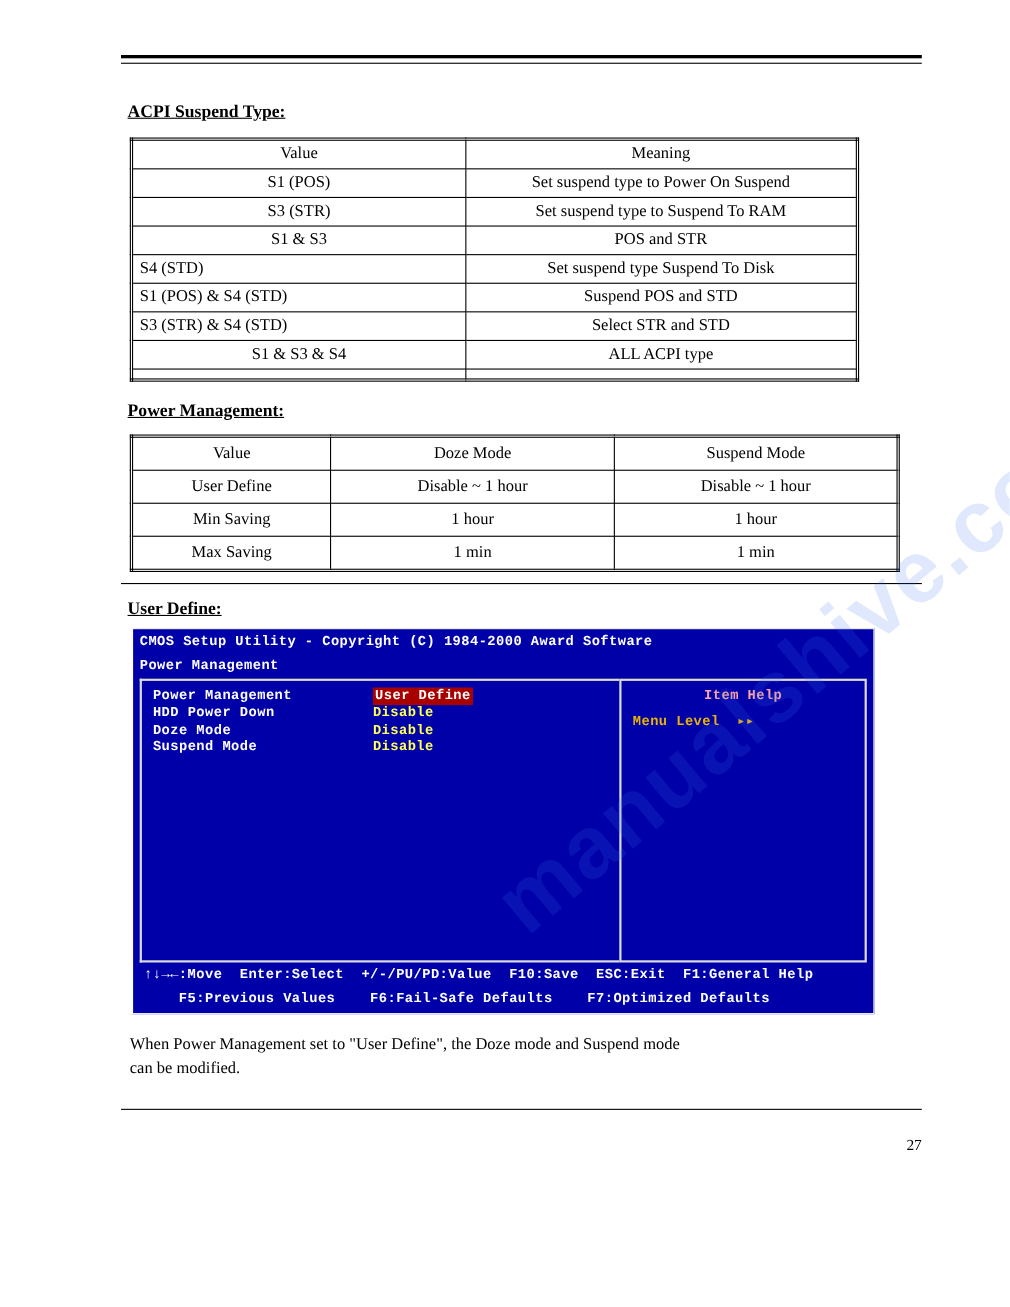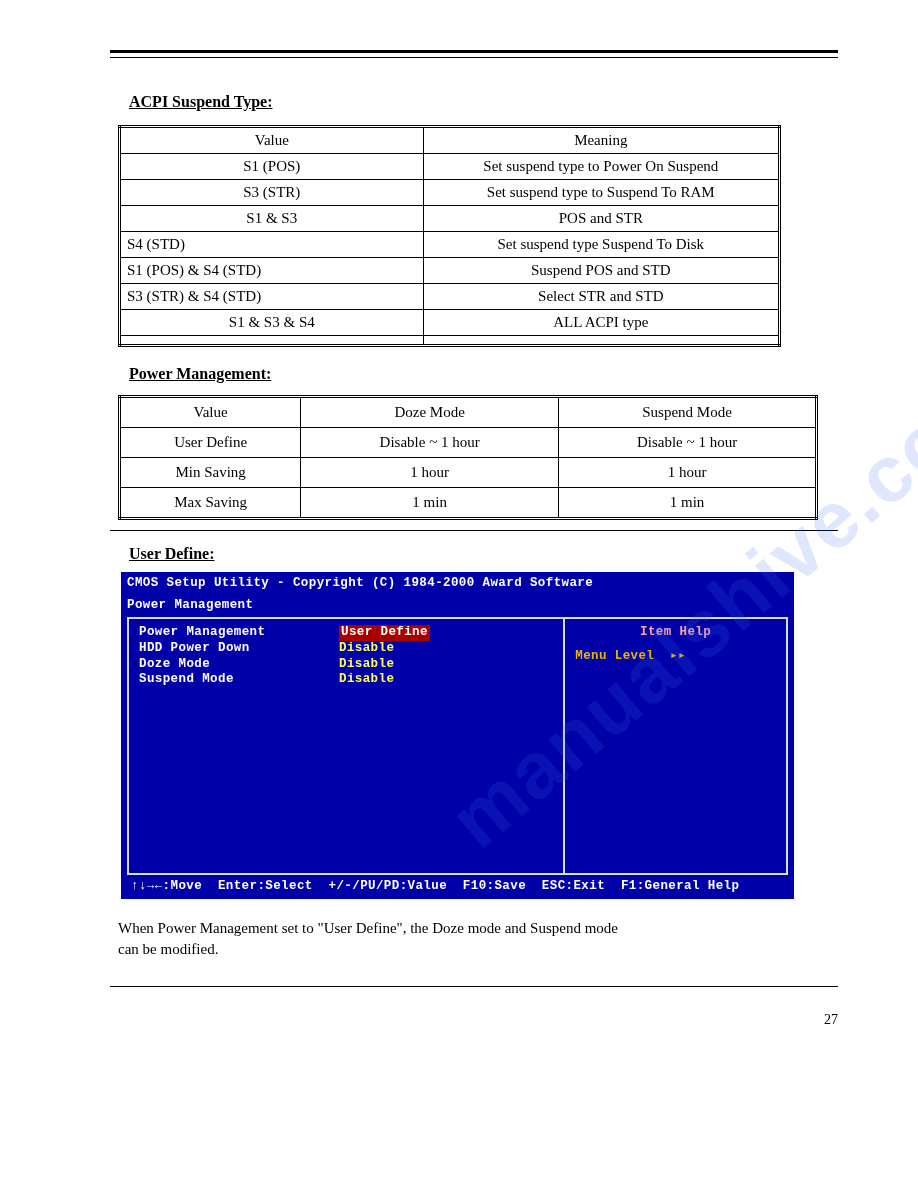--- a/index.html
+++ b/index.html
@@ -32,21 +32,21 @@
   margin: 0;
 }
 .page-num {
   text-align: right;
   font-size: 14px;
   margin-top: 25px;
 }
 .section-title {
   font-weight: bold;
   text-decoration: underline;
-  margin: 6px 0 6px 19px;
+  margin: 6px 0 6px 6px;
   font-size: 16px;
 }
 
 .tbl1-wrap {
   margin: 14px 0 18px 8px;
 }
 .tbl1 {
   border-collapse: collapse;
   border: 3px double #000;
   width: 663px;
@@ -275,20 +275,21 @@
         </div>
       </div>
       <div class="right">
         <div class="help-title">Item Help</div>
         <div class="menu-level">
           <span>Menu Level</span>&nbsp;&nbsp;<span>▸▸</span>
         </div>
       </div>
     </div>
     <div class="footer">↑↓→←:Move  Enter:Select  +/-/PU/PD:Value  F10:Save  ESC:Exit  F1:General Help</div>
+    <div class="footer">    F5:Previous Values    F6:Fail-Safe Defaults    F7:Optimized Defaults</div>
   </div>
 
   <div class="below-text">
     <span>When Power Management set to "User Define", the Doze mode and Suspend mode</span><br>
     <span>can be modified.</span>
   </div>
 
   <div style="height:26px"></div>
   <hr class="hr-bottom">
   <div class="page-num">27</div>

